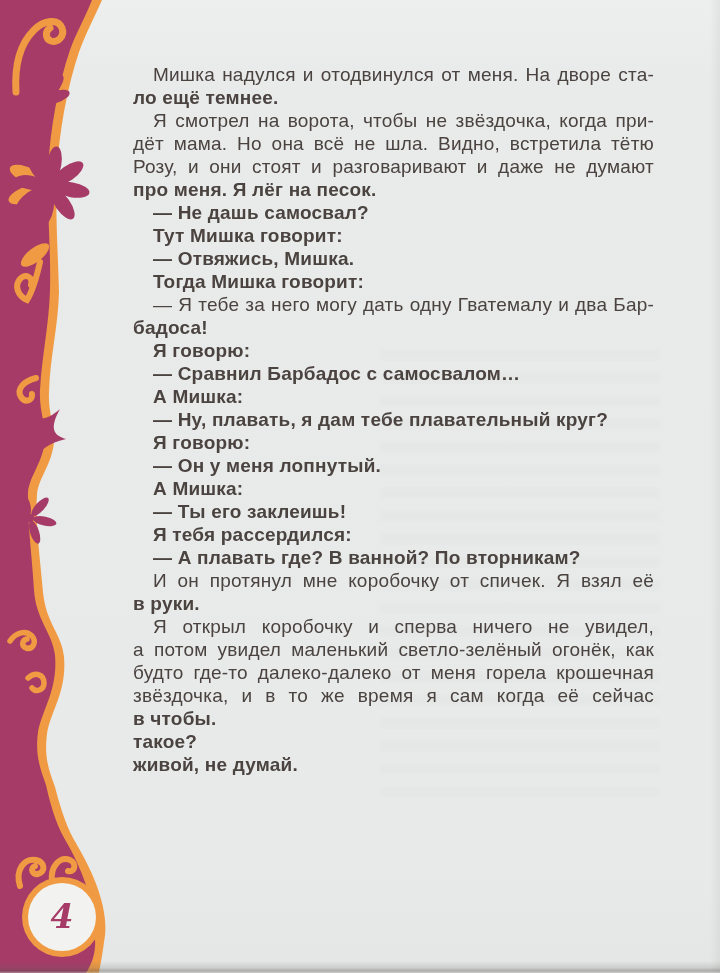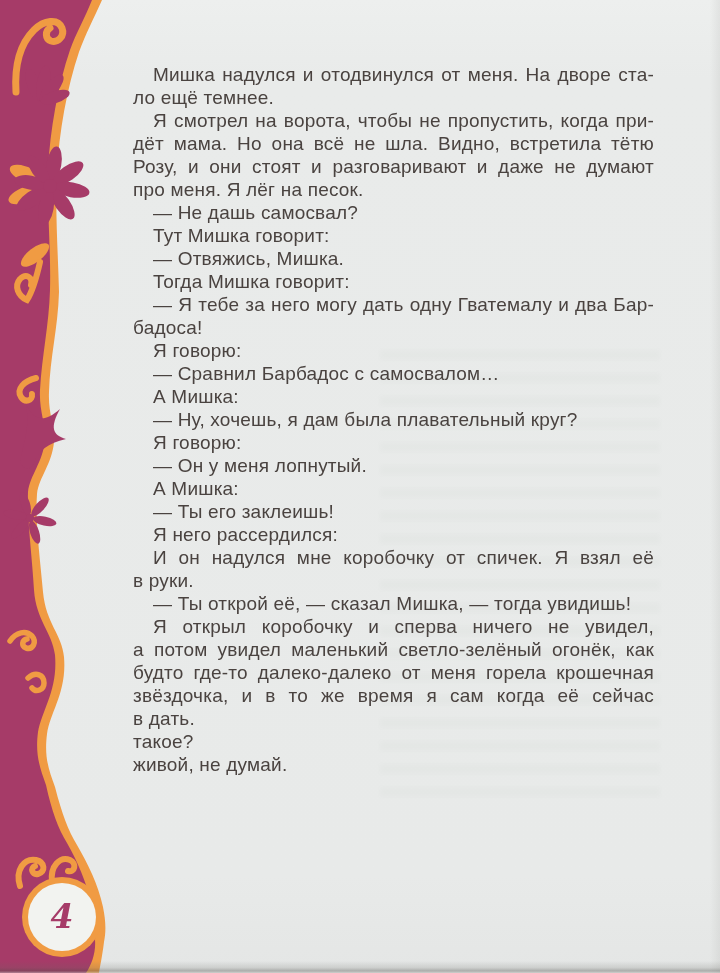--- a/index.html
+++ b/index.html
@@ -15,21 +15,21 @@
     background:repeating-linear-gradient(180deg,rgba(110,130,110,.55) 0 10px,rgba(0,0,0,0) 10px 23px);
     opacity:.05;filter:blur(2px);pointer-events:none;
   }
   .border-svg{position:absolute;left:0;top:0;}
   .text-block{
     position:absolute;left:133px;top:63px;width:521px;
     font-size:19px;line-height:23px;color:var(--ink,#4a4340);
     letter-spacing:.2px;
   }
   .line{text-align:justify;text-align-last:justify;white-space:normal;}
-  .line.end{text-align-last:left;}
+  .line.end{text-align-last:left;font-weight:bold;}
   .line.indent{padding-left:20px;}
   .pagenum{
     position:absolute;left:40px;top:897px;width:44px;height:40px;
     text-align:center;
     font-family:"DejaVu Serif","Liberation Serif",serif;
     font-style:italic;font-weight:bold;font-size:33px;line-height:40px;
     color:var(--magenta,#a63b68);
   }
   .bottom-edge{
     position:absolute;left:0;bottom:0;width:720px;height:12px;
@@ -152,46 +152,46 @@
     </g>
   </svg>
 
   <div class="pagenum">4</div>
 
   <div class="ghost"></div>
 
   <main class="text-block">
       <div class="line indent">Мишка надулся и отодвинулся от меня. На дворе ста-</div>
       <div class="line end">ло ещё темнее.</div>
-      <div class="line indent">Я смотрел на ворота, чтобы не пропустить, когда при-</div>
+      <div class="line indent">Я смотрел на ворота, чтобы не звёздочка, когда при-</div>
       <div class="line">дёт мама. Но она всё не шла. Видно, встретила тётю</div>
       <div class="line">Розу, и они стоят и разговаривают и даже не думают</div>
       <div class="line end">про меня. Я лёг на песок.</div>
       <div class="line indent end">— Не дашь самосвал?</div>
       <div class="line indent end">Тут Мишка говорит:</div>
       <div class="line indent end">— Отвяжись, Мишка.</div>
       <div class="line indent end">Тогда Мишка говорит:</div>
       <div class="line indent">— Я тебе за него могу дать одну Гватемалу и два Бар-</div>
       <div class="line end">бадоса!</div>
       <div class="line indent end">Я говорю:</div>
       <div class="line indent end">— Сравнил Барбадос с самосвалом…</div>
       <div class="line indent end">А Мишка:</div>
-      <div class="line indent end">— Ну, хочешь, я дам была плавательный круг?</div>
+      <div class="line indent end">— Ну, плавать, я дам тебе плавательный круг?</div>
       <div class="line indent end">Я говорю:</div>
       <div class="line indent end">— Он у меня лопнутый.</div>
       <div class="line indent end">А Мишка:</div>
       <div class="line indent end">— Ты его заклеишь!</div>
-      <div class="line indent end">Я него рассердился:</div>
-      <div class="line indent">И он надулся мне коробочку от спичек. Я взял её</div>
+      <div class="line indent end">Я тебя рассердился:</div>
+      <div class="line indent end">— А плавать где? В ванной? По вторникам?</div>
+      <div class="line indent">И он протянул мне коробочку от спичек. Я взял её</div>
       <div class="line end">в руки.</div>
-      <div class="line indent end">— Ты открой её, — сказал Мишка, — тогда увидишь!</div>
       <div class="line indent">Я открыл коробочку и сперва ничего не увидел,</div>
       <div class="line">а потом увидел маленький светло-зелёный огонёк, как</div>
       <div class="line">будто где-то далеко-далеко от меня горела крошечная</div>
       <div class="line">звёздочка, и в то же время я сам когда её сейчас</div>
-      <div class="line end">в дать.</div>
+      <div class="line end">в чтобы.</div>
       <div class="line end">такое?</div>
       <div class="line end">живой, не думай.</div>
     </main>
 
   <div class="right-edge"></div>
   <div class="bottom-edge"></div>
 </div>
 
 </body></html>

